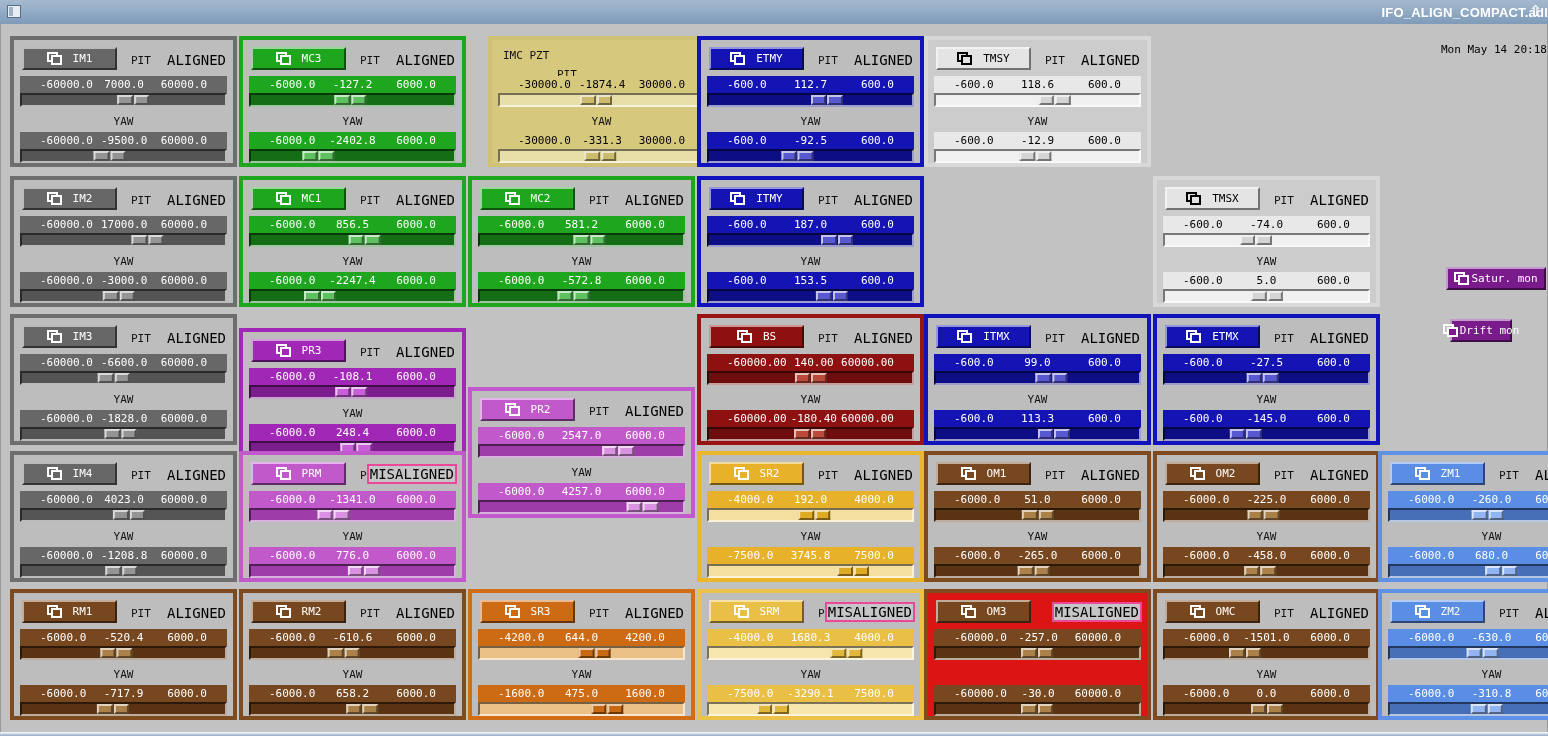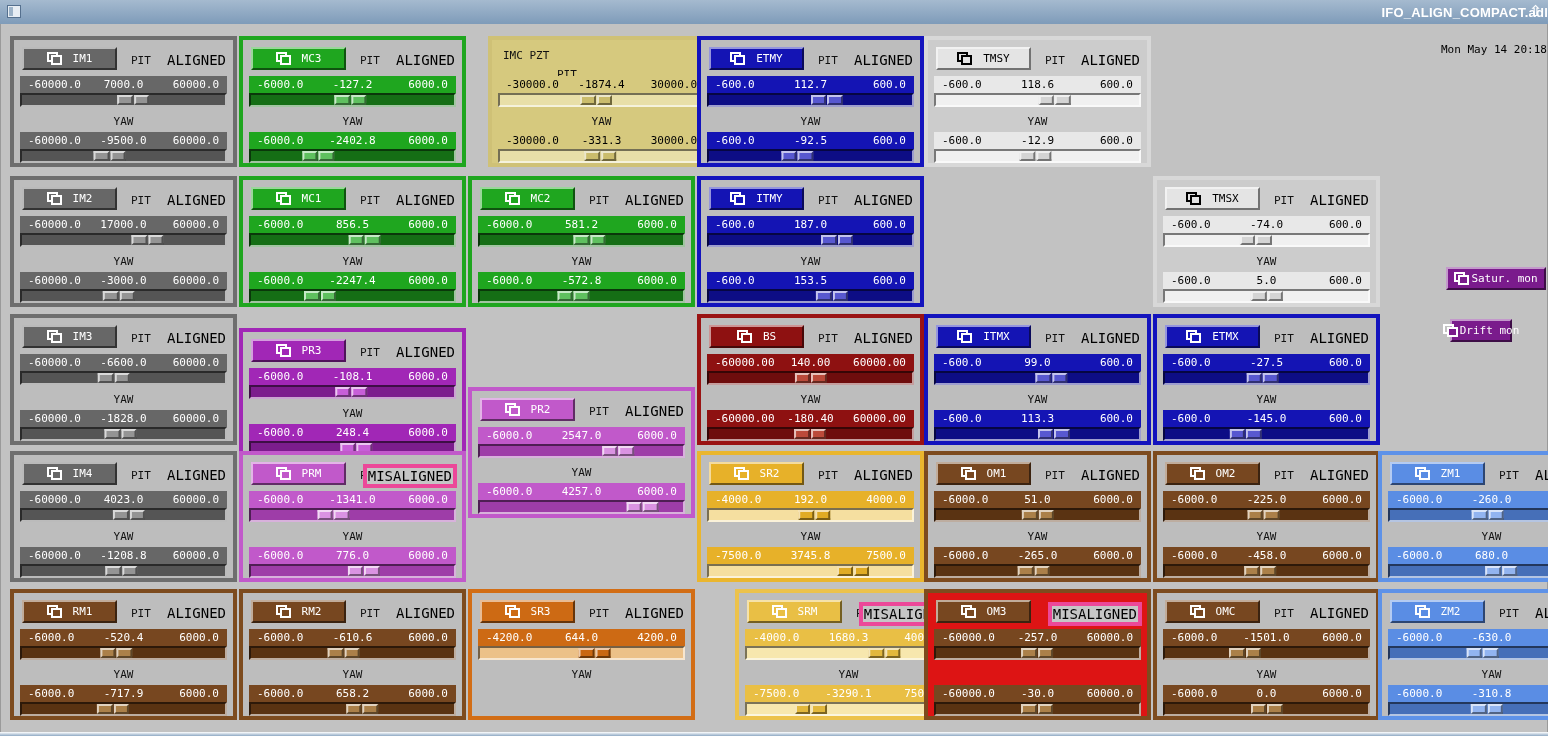--- a/index.html
+++ b/index.html
@@ -64,26 +64,26 @@
     font:11px "DejaVu Sans Mono",monospace;cursor:pointer;box-sizing:border-box;
     border-top:2px solid rgba(255,255,255,.55);border-left:2px solid rgba(255,255,255,.55);
     border-bottom:2px solid rgba(0,0,0,.5);border-right:2px solid rgba(0,0,0,.5);text-align:center;
   }
   .plain-name{position:absolute;left:11px;top:9px;font-size:11px;color:#111;display:none}
   .no-btn .plain-name{display:block}
   .pitl{position:absolute;left:117px;top:14px;font-size:11px;color:#111}
   .no-btn .pitl{left:65px;top:28px}
   .yawl{position:absolute;left:0;right:0;top:75px;text-align:center;font-size:11px;color:#111}
   .status{position:absolute;right:7px;top:12px;font-size:14px;color:#000;white-space:nowrap}
-  .status.mis{top:9px;right:5px;background:#c6c6c6;border:4px solid #ec4899;padding:0 1px}
+  .status.mis{top:9px;right:5px;background:#c6c6c6;border:2px solid #ec4899;padding:0 1px}
 
   .slider{position:absolute;left:6px;right:6px}
   .slider.pit{top:36px}
   .slider.yaw{top:92px}
-  .vals{display:flex;align-items:center;height:17px;background:var(--widget);color:var(--text);font-size:11px;padding:0 8px}
+  .vals{display:flex;align-items:center;height:17px;background:var(--widget);color:var(--text);font-size:11px;padding:0 20px}
   .vmin{flex:1;text-align:left}
   .vcur{flex:1.2;text-align:center}
   .vmax{flex:1;text-align:right}
   .groove{
     position:relative;height:14px;background:var(--track);box-sizing:border-box;
     border-top:2px solid rgba(0,0,0,.5);border-left:2px solid rgba(0,0,0,.5);
     border-bottom:2px solid rgba(255,255,255,.6);border-right:2px solid rgba(255,255,255,.6);
   }
   .handle{position:absolute;top:0;height:100%;width:32px;display:flex}
   .hcell{
@@ -1064,22 +1064,35 @@
       <div class="groove">
         <div class="handle" style="left: 57.6667%; transform: translateX(-57.6667%);">
           <span class="hcell"></span>
           <span class="hcell"></span>
         </div>
       </div>
     </div>
 
     <div class="yawl">YAW</div>
 
-  </div>
-    <div class="panel" style="left: 735px; top: 589px; --border: #ecc24b; --widget: #e9bf45; --text: #ffffff; --track: #f7e7ae; --handle: #e2b83c; --btnBg: #e9bf45; --btnText: #ffffff;">
+    <div class="slider yaw">
+      <div class="vals">
+        <span class="vmin">-1600.0</span>
+        <span class="vcur">475.0</span>
+        <span class="vmax">1600.0</span>
+      </div>
+      <div class="groove">
+        <div class="handle" style="left: 64.8438%; transform: translateX(-64.8438%);">
+          <span class="hcell"></span>
+          <span class="hcell"></span>
+        </div>
+      </div>
+    </div>
+  </div>
+    <div class="panel" style="left: 697px; top: 589px; --border: #ecc24b; --widget: #e9bf45; --text: #ffffff; --track: #f7e7ae; --handle: #e2b83c; --btnBg: #e9bf45; --btnText: #ffffff;">
     <button class="pbtn">
       <span class="rd-icon"></span>
       <span class="pname">SRM</span>
     </button>
 
     <span class="pitl">PIT</span>
     <span class="status mis">MISALIGNED</span>
 
     <div class="slider pit">
       <div class="vals">

